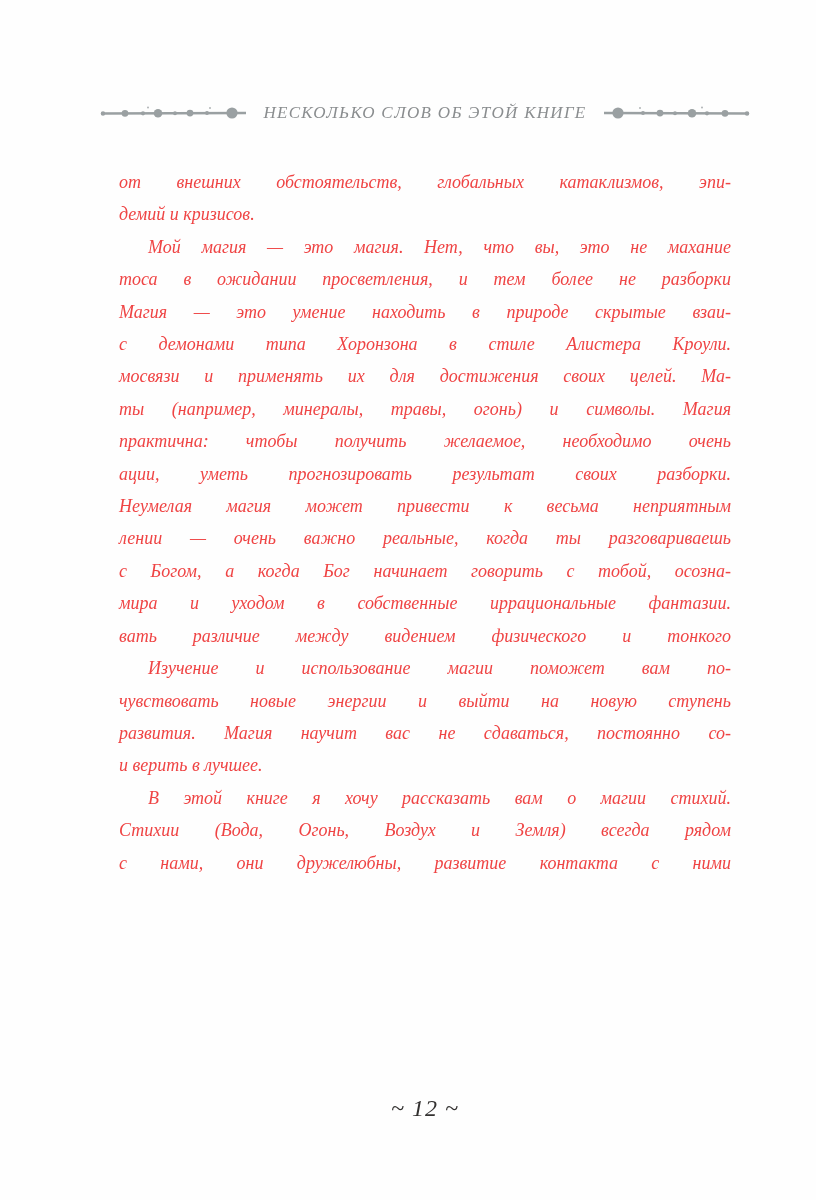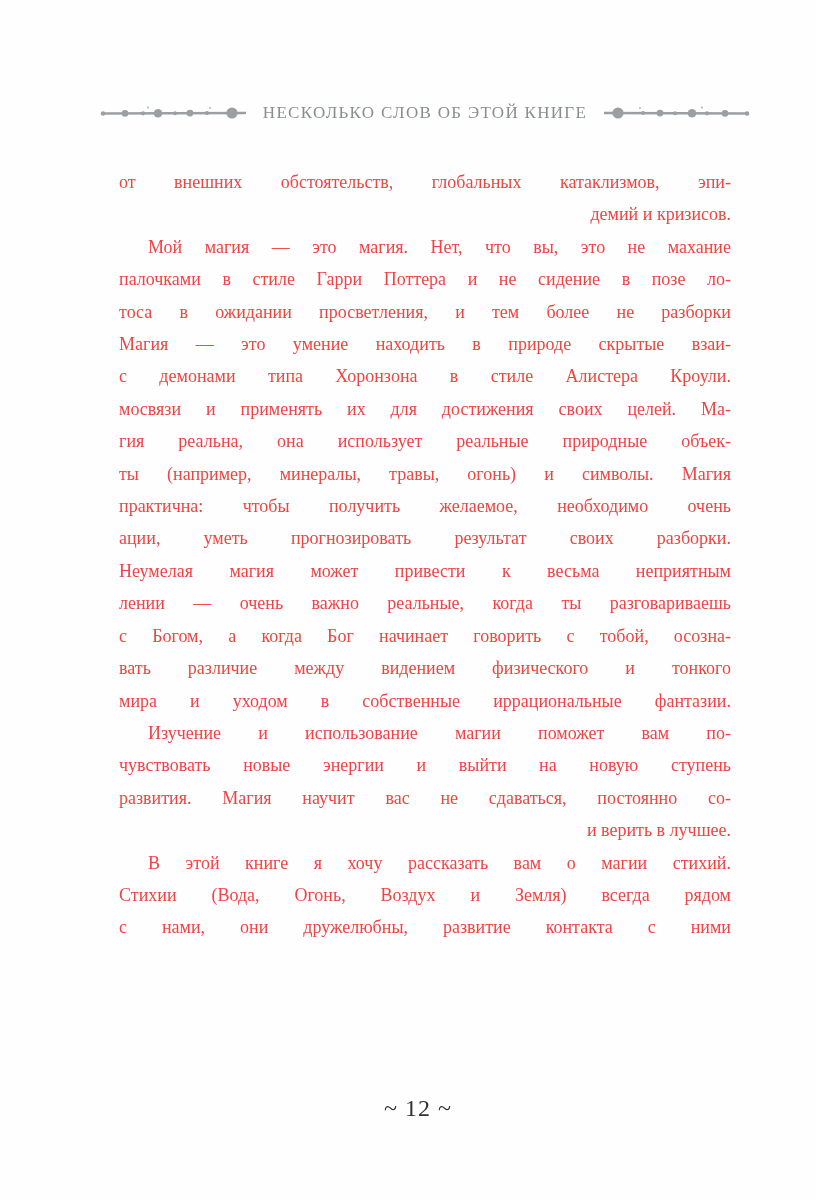--- a/index.html
+++ b/index.html
@@ -6,20 +6,21 @@
   body {
     width: 816px; height: 1200px;
     background: #ffffff;
     font-family: "Liberation Serif", "DejaVu Serif", serif;
     overflow: hidden;
   }
   .page {
     position: relative;
     width: 816px; height: 1200px;
     background: #fefefe;
+    font-style: italic;
   }
   
   .chapter-header {
     position: absolute;
     top: 99px; left: 119px; width: 612px; height: 28px;
     display: flex; align-items: center; justify-content: center;
     gap: 16px;
   }
   .chapter-title {
     font-size: 17px;
@@ -33,26 +34,26 @@
   
   .body-text {
     position: absolute;
     top: 166px; left: 119px; width: 612px;
     font-size: 18px;
     line-height: 32.4px;
     color: #ef4444;
   }
   .line { width: 100%; }
   .line.j { text-align: justify; text-align-last: justify; }
-  .line.last { text-align: right; }
+  .line.last { text-align: left; }
   .line.indent { text-indent: 29px; }
   
   .page-number {
     position: absolute;
-    top: 1095px; left: 112px; width: 612px;
+    top: 1095px; left: 119px; width: 612px;
     text-align: center;
     font-size: 24px;
     color: #333130;
     letter-spacing: 1px;
   }
 </style>
 </head>
 <body>
 
 <div class="page">
@@ -84,34 +85,32 @@
       <circle cx="132" cy="9.0" r="5.6" fill="#9aa0a2"></circle>
       <circle cx="48" cy="3.5" r="1.0" fill="#b0b4b6"></circle>
       <circle cx="110" cy="4.0" r="1.0" fill="#b0b4b6"></circle>
     </svg>
   </div>
 
   <div class="body-text">
       <div class="line j">от внешних обстоятельств, глобальных катаклизмов, эпи-</div>
       <div class="line last">демий и кризисов.</div>
       <div class="line j indent">Мой магия — это магия. Нет, что вы, это не махание</div>
-      <div class="line j">палочками в стиле Гарри Поттера и не сидение в позе ло-</div>
       <div class="line j">тоса в ожидании просветления, и тем более не разборки</div>
       <div class="line j">Магия — это умение находить в природе скрытые взаи-</div>
       <div class="line j">с демонами типа Хоронзона в стиле Алистера Кроули.</div>
       <div class="line j">мосвязи и применять их для достижения своих целей. Ма-</div>
-      <div class="line j">гия реальна, она использует реальные природные объек-</div>
       <div class="line j">ты (например, минералы, травы, огонь) и символы. Магия</div>
       <div class="line j">практична: чтобы получить желаемое, необходимо очень</div>
       <div class="line j">ации, уметь прогнозировать результат своих разборки.</div>
       <div class="line j">Неумелая магия может привести к весьма неприятным</div>
       <div class="line j">лении — очень важно реальные, когда ты разговариваешь</div>
       <div class="line j">с Богом, а когда Бог начинает говорить с тобой, осозна-</div>
+      <div class="line j">мира и уходом в собственные иррациональные фантазии.</div>
       <div class="line j">вать различие между видением физического и тонкого</div>
-      <div class="line j">мира и уходом в собственные иррациональные фантазии.</div>
       <div class="line j indent">Изучение и использование магии поможет вам по-</div>
       <div class="line j">чувствовать новые энергии и выйти на новую ступень</div>
       <div class="line j">развития. Магия научит вас не сдаваться, постоянно со-</div>
       <div class="line last">и верить в лучшее.</div>
       <div class="line j indent">В этой книге я хочу рассказать вам о магии стихий.</div>
       <div class="line j">Стихии (Вода, Огонь, Воздух и Земля) всегда рядом</div>
       <div class="line j">с нами, они дружелюбны, развитие контакта с ними</div>
     </div>
 
   <div class="page-number">~ 12 ~</div>

